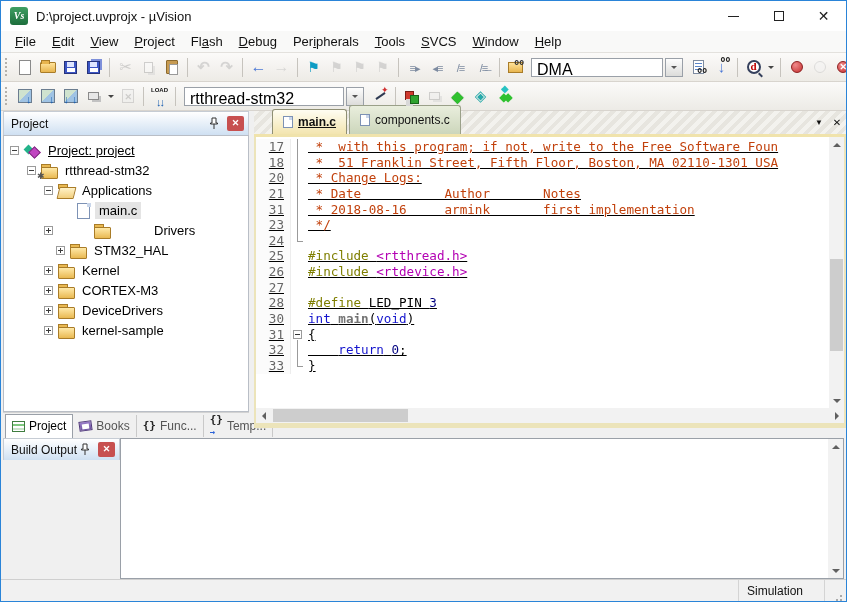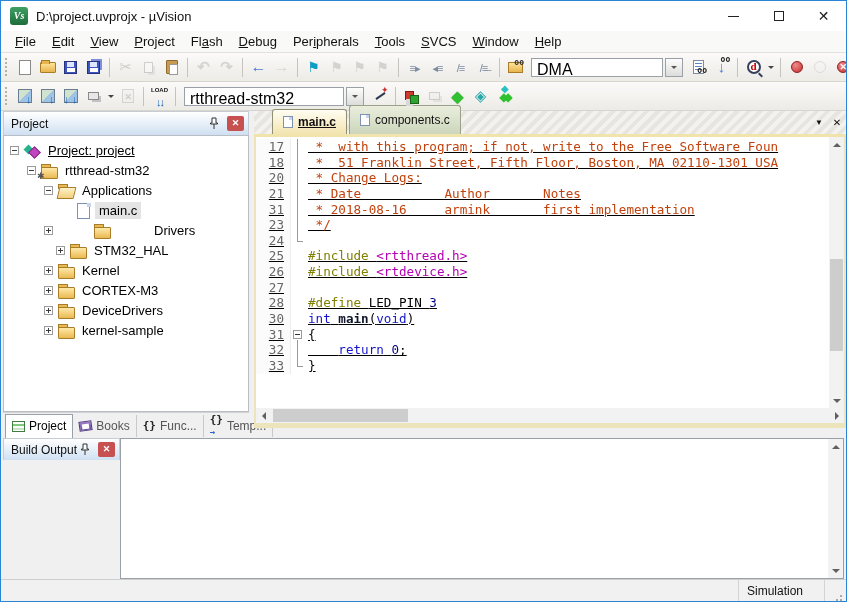--- a/index.html
+++ b/index.html
@@ -170,21 +170,21 @@
   .fold .bx{position:absolute;left:2px;top:3px;width:9px;height:9px;border:1px solid #9a9a9a;background:#fff;}
   .fold .bx i{position:absolute;left:1px;right:1px;top:3px;height:1px;background:#333;}
   .fold.box .fl{top:13px;}
   .ct{padding-left:4px;}
   .tk-cmt{color:#c2410c;}
   .tk-pp{color:#7f7f00;}
   .tk-hdr{color:#b300b3;}
   .tk-kw{color:#1515cd;}
   .tk-num{color:#000080;}
   .tk-txt{color:#000;}
-  .tk-fn{color:#0f172a;font-weight:bold;}
+  .tk-fn{color:#737373;font-weight:bold;}
 
   
   .vsb{width:15px;flex:none;background:#f2f2f2;display:flex;flex-direction:column;position:relative;}
   .sb-btn{height:15px;width:15px;flex:none;display:flex;align-items:center;justify-content:center;}
   .arr{border:4px solid transparent;}
   .arr.up{border-bottom-color:#606060;margin-top:-4px;}
   .arr.dn{border-top-color:#606060;margin-bottom:-4px;}
   .arr.lf{border-right-color:#606060;margin-left:-4px;}
   .arr.rt{border-left-color:#606060;margin-right:-4px;}
   .vsb .thumb{position:absolute;left:1px;right:1px;top:45%;height:34%;background:#cdcdcd;}

